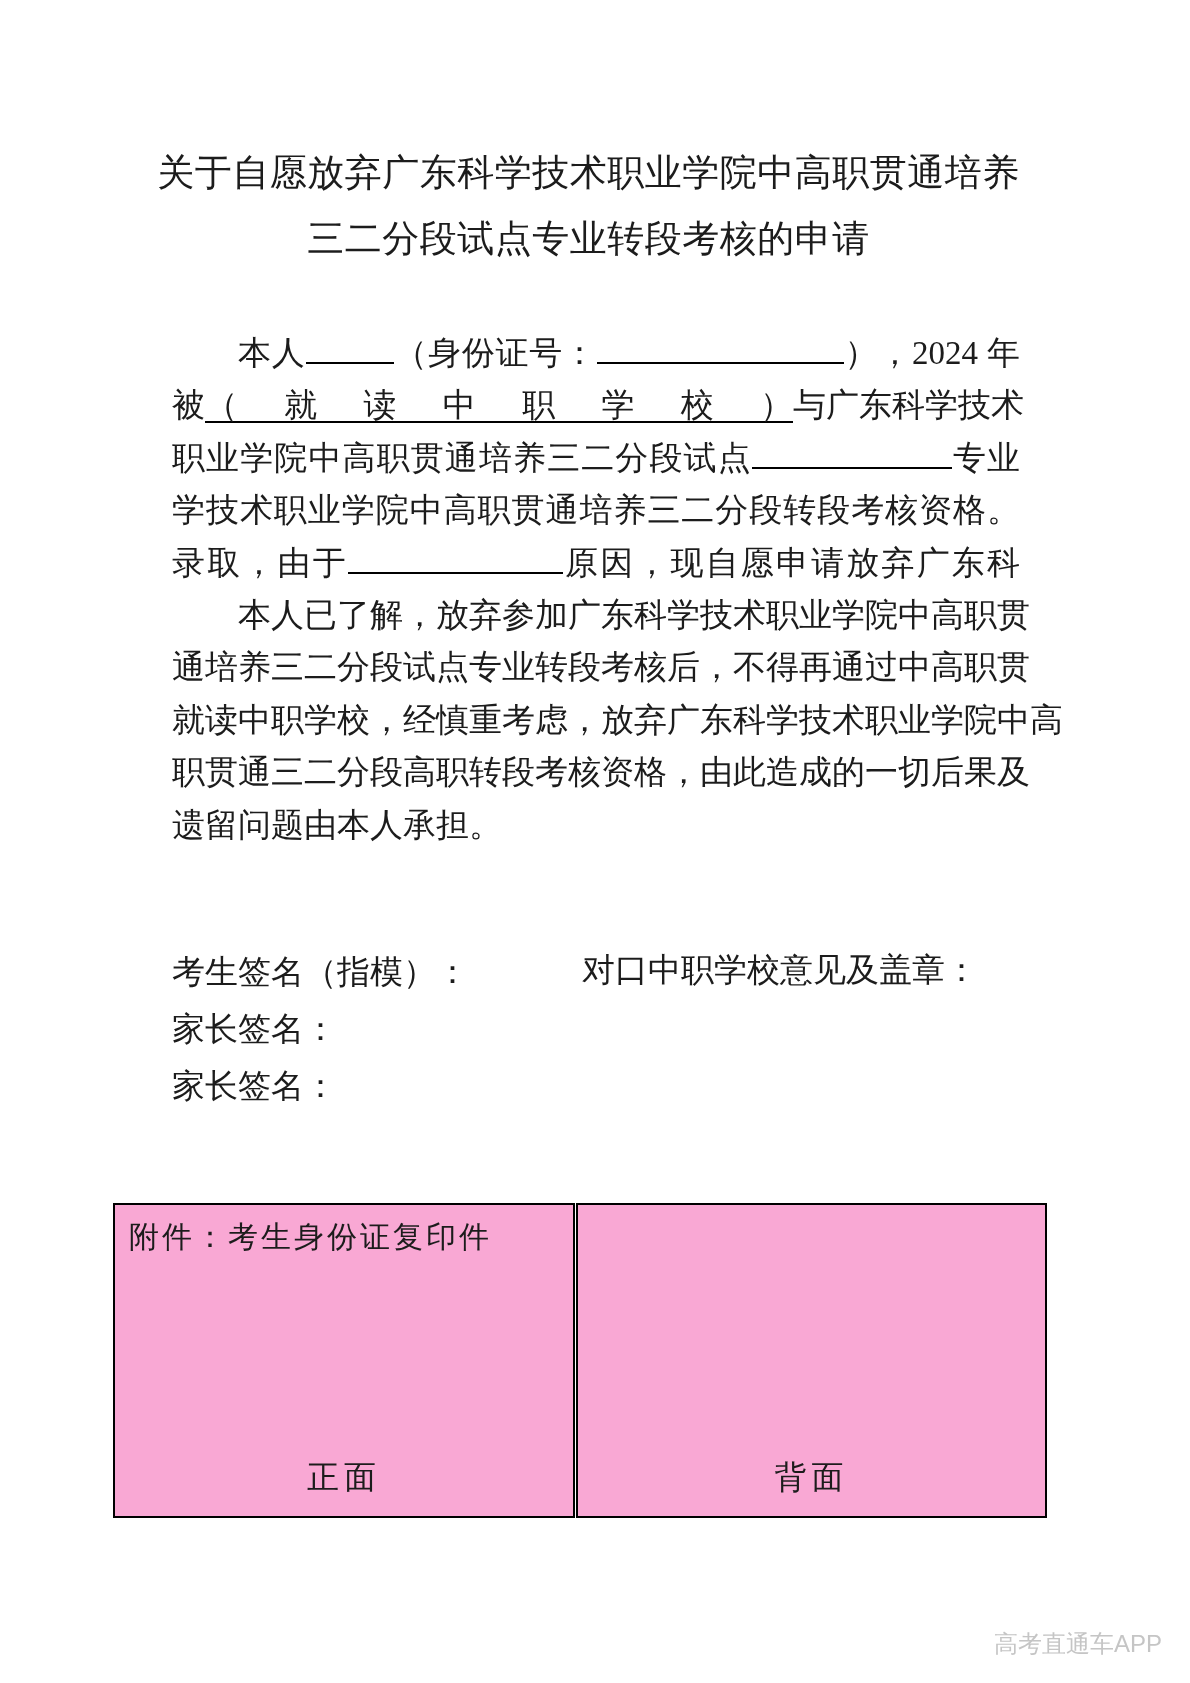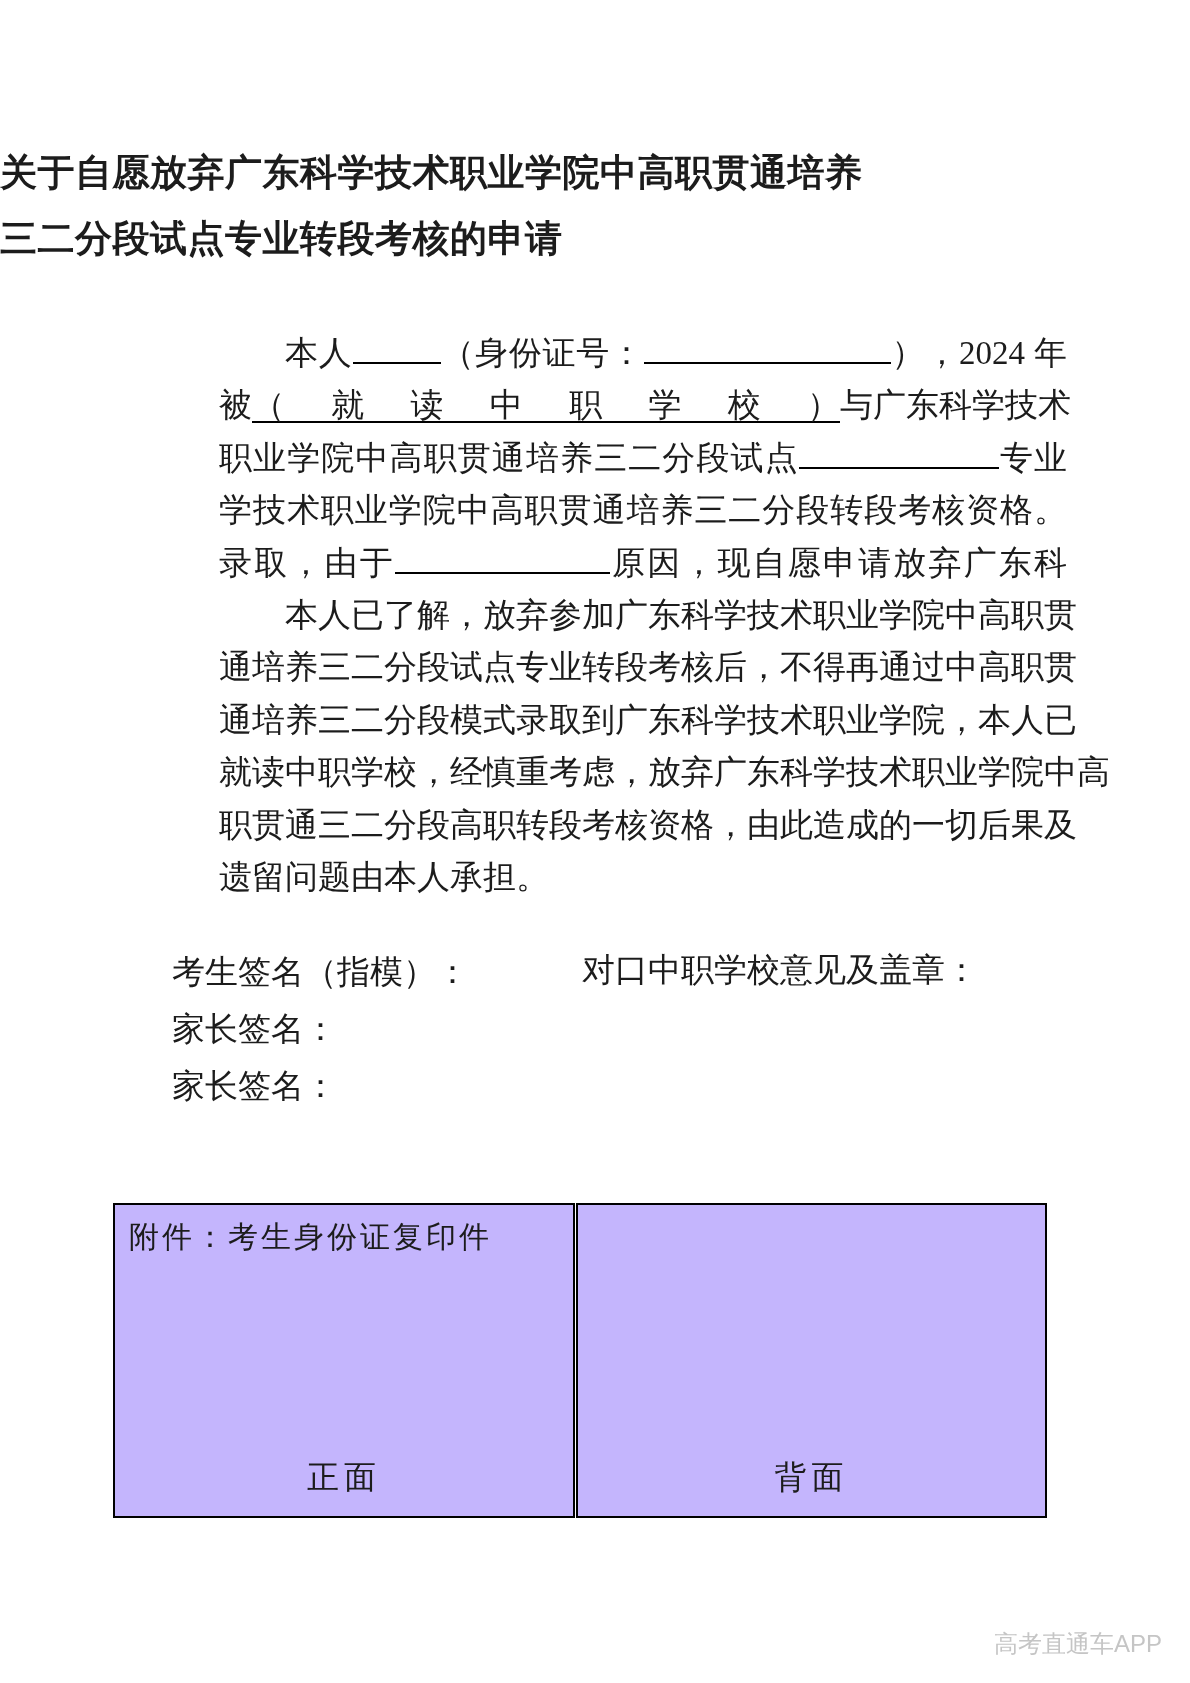--- a/index.html
+++ b/index.html
@@ -15,34 +15,33 @@
     color: #1c1c1c;
     font-family: "Liberation Serif", "DejaVu Serif", serif;
     overflow: hidden;
   }
   
   .doc-title {
     position: absolute;
     top: 140px;
     left: 0;
     right: 13px;
-    text-align: left;
-    font-weight: bold;
+    text-align: center;
+    font-weight: normal;
     font-size: 37px;
     line-height: 66px;
     letter-spacing: 0.5px;
   }
   
   .content {
     position: absolute;
     left: 172px;
     top: 326px;
     width: 848px;
     font-size: 33px;
-    margin-left: 47px;
   }
   .line {
     height: 52.5px;
     line-height: 52.5px;
     white-space: nowrap;
     text-align: justify;
     text-align-last: justify;
     overflow: visible;
   }
   .line.short {
@@ -81,21 +80,21 @@
     top: 0;
     font-family: Liberation Mono, monospace;
   }
   
   .id-box {
     position: absolute;
     top: 1203px;
     height: 315px;
     border: 2px solid #000;
     box-sizing: border-box;
-    background: #c4b5fd;
+    background: #f9a8d4;
   }
   .id-box.front { left: 113px; width: 462px; }
   .id-box.back  { left: 576px; width: 471px; }
   .att-title {
     position: absolute;
     top: 12px;
     left: 14px;
     font-size: 30px;
     letter-spacing: 3px;
     white-space: nowrap;
@@ -150,23 +149,20 @@
       <span>录取，由于</span><span class="blank w215"></span><span>原因，现自愿申请放弃广东科</span>
     </div>
 
     <div class="line indent">
       <span>本人已了解，放弃参加广东科学技术职业学院中高职贯</span>
     </div>
     <div class="line">
       <span>通培养三二分段试点专业转段考核后，不得再通过中高职贯</span>
     </div>
     <div class="line">
-      <span>通培养三二分段模式录取到广东科学技术职业学院，本人已</span>
-    </div>
-    <div class="line">
       <span>就读中职学校，经慎重考虑，放弃广东科学技术职业学院中高</span>
     </div>
     <div class="line">
       <span>职贯通三二分段高职转段考核资格，由此造成的一切后果及</span>
     </div>
     <div class="line short">
       <span>遗留问题由本人承担。</span>
     </div>
 
   </div>

